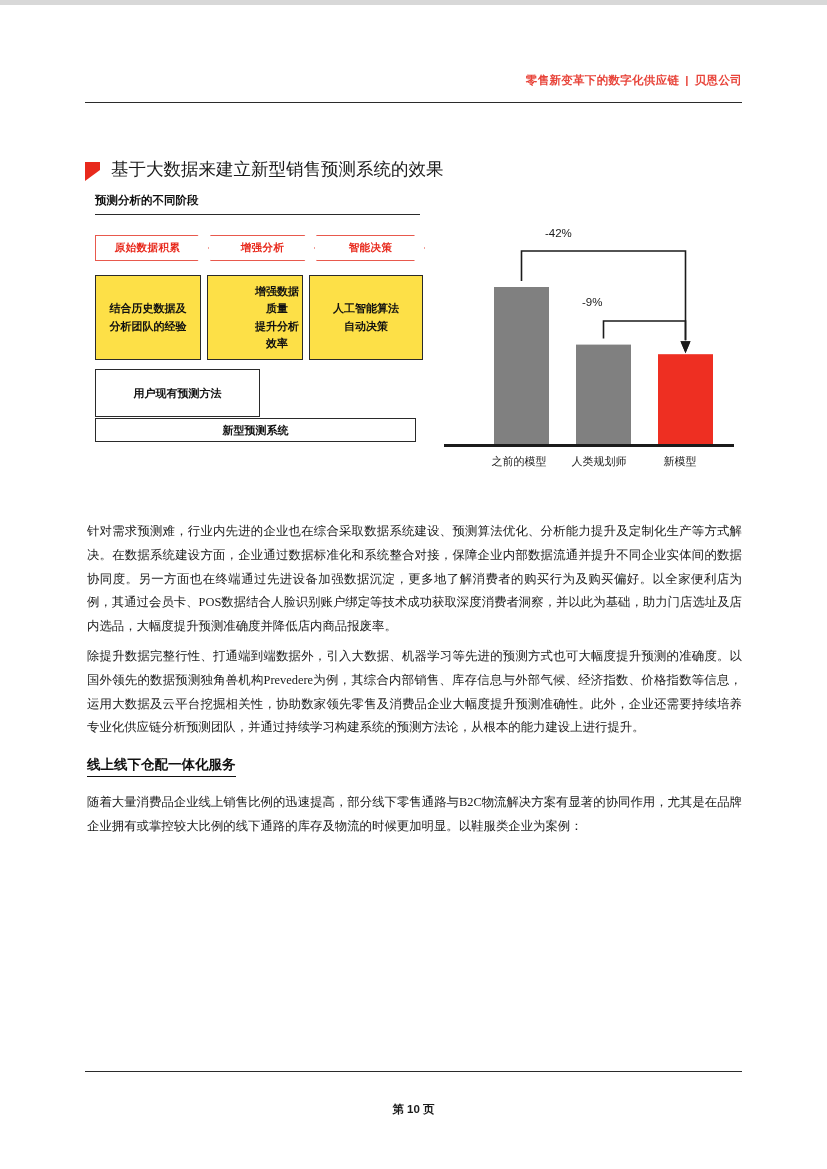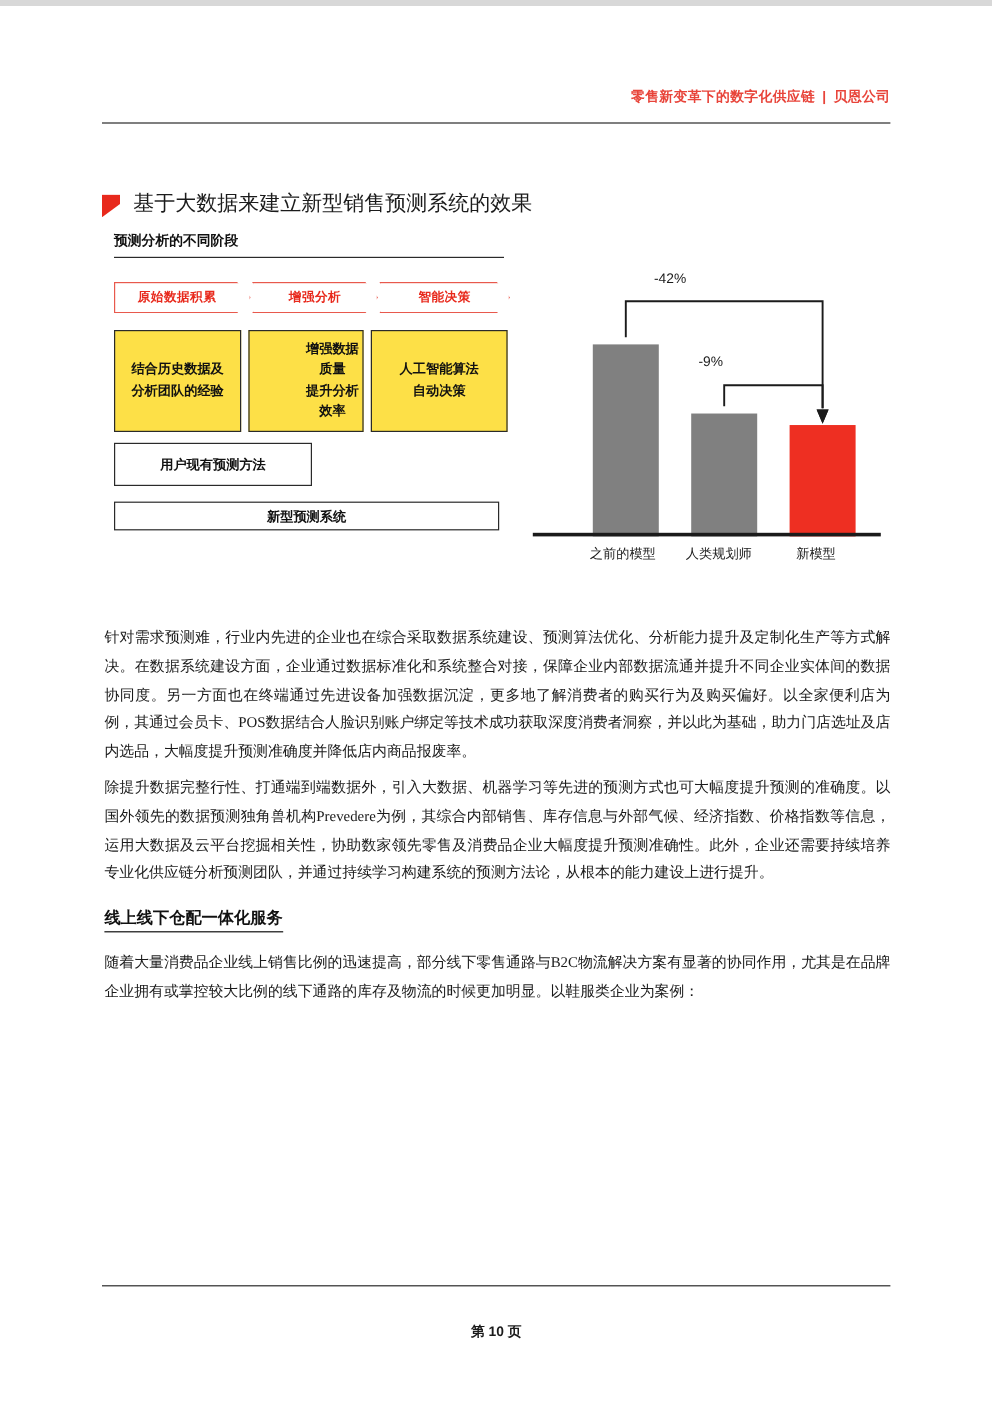--- a/index.html
+++ b/index.html
@@ -145,21 +145,21 @@
     border: 1.3px solid #2a2a2a;
     box-sizing: border-box;
     background: #fff;
     display: flex;
     align-items: center;
     justify-content: center;
     font-size: 11px;
     font-weight: bold;
     color: #111;
   }
-  .wide-box.b1 { left: 95px; top: 364px;  width: 165px; height: 36px; }
+  .wide-box.b1 { left: 95px; top: 364px;  width: 165px; height: 48px; }
   .wide-box.b2 { left: 95px; top: 413px;  width: 321px; height: 24px; }
 
   
   .chart {
     position: absolute;
     left: 440px;
     top: 218px;
     width: 302px;
     height: 258px;
   }

